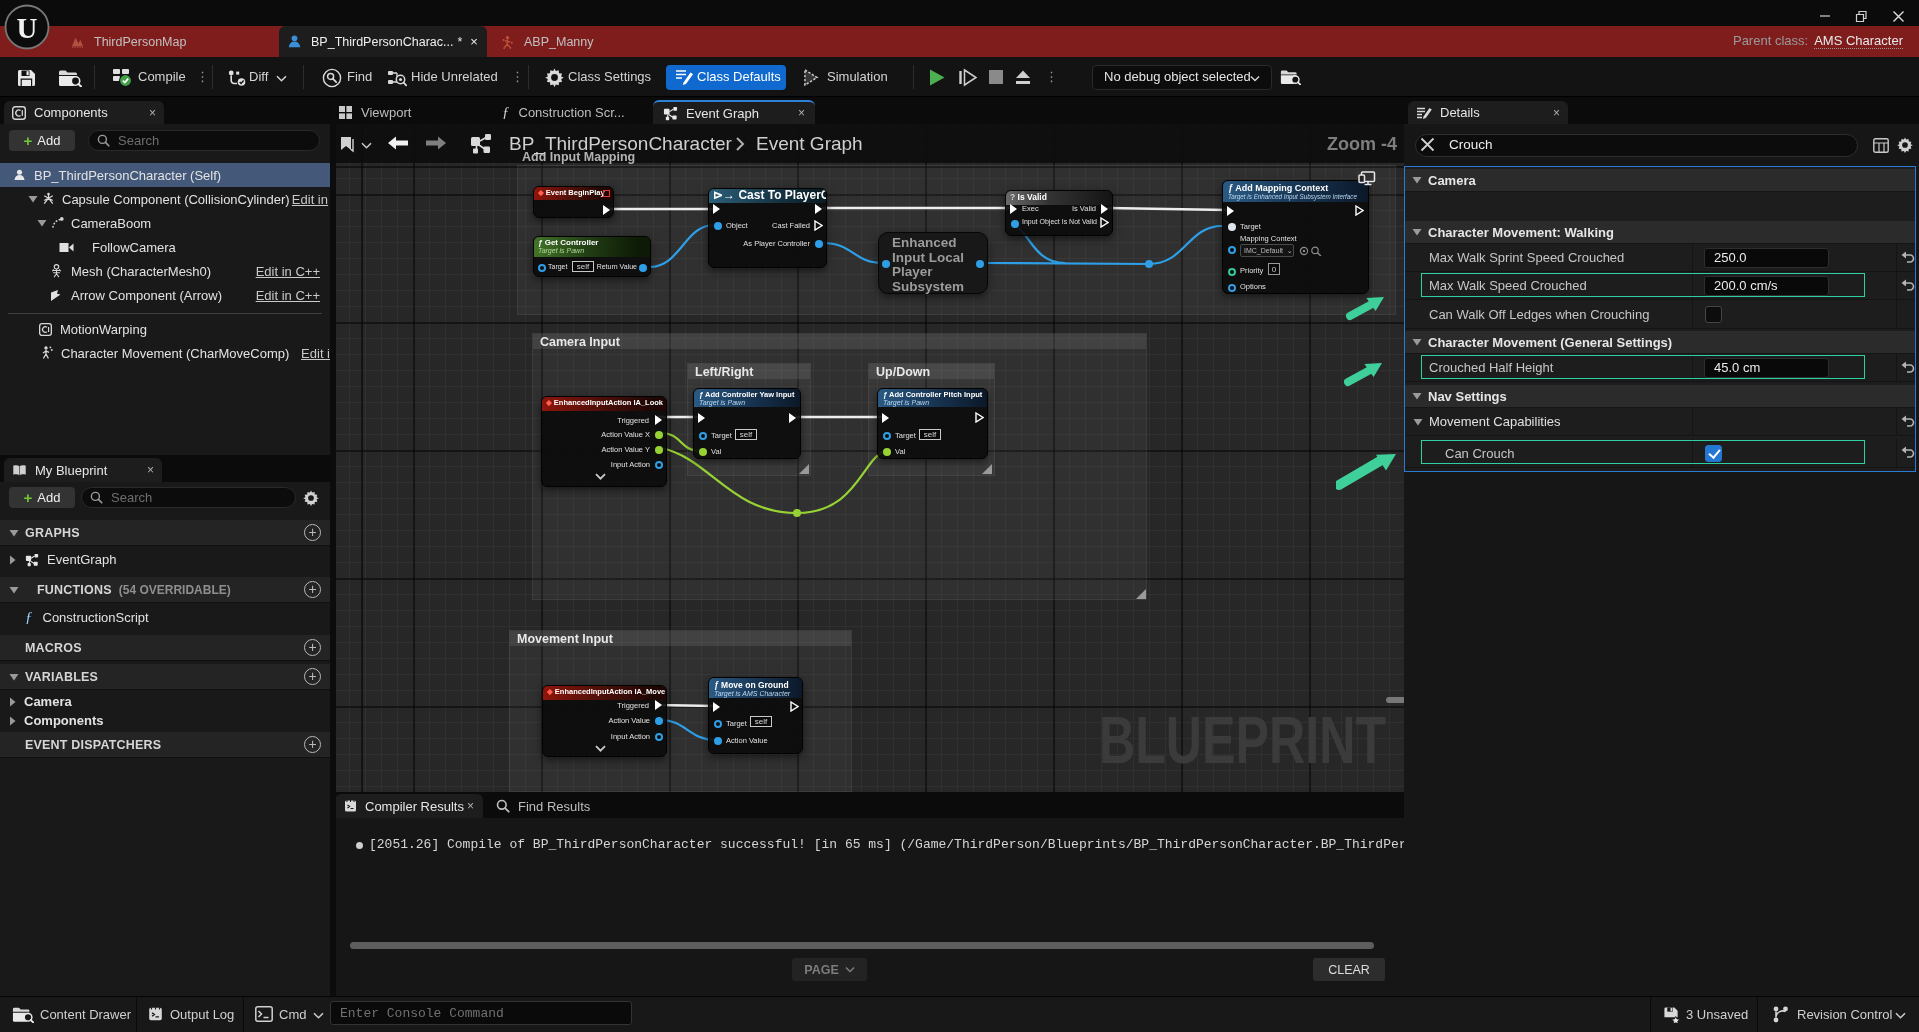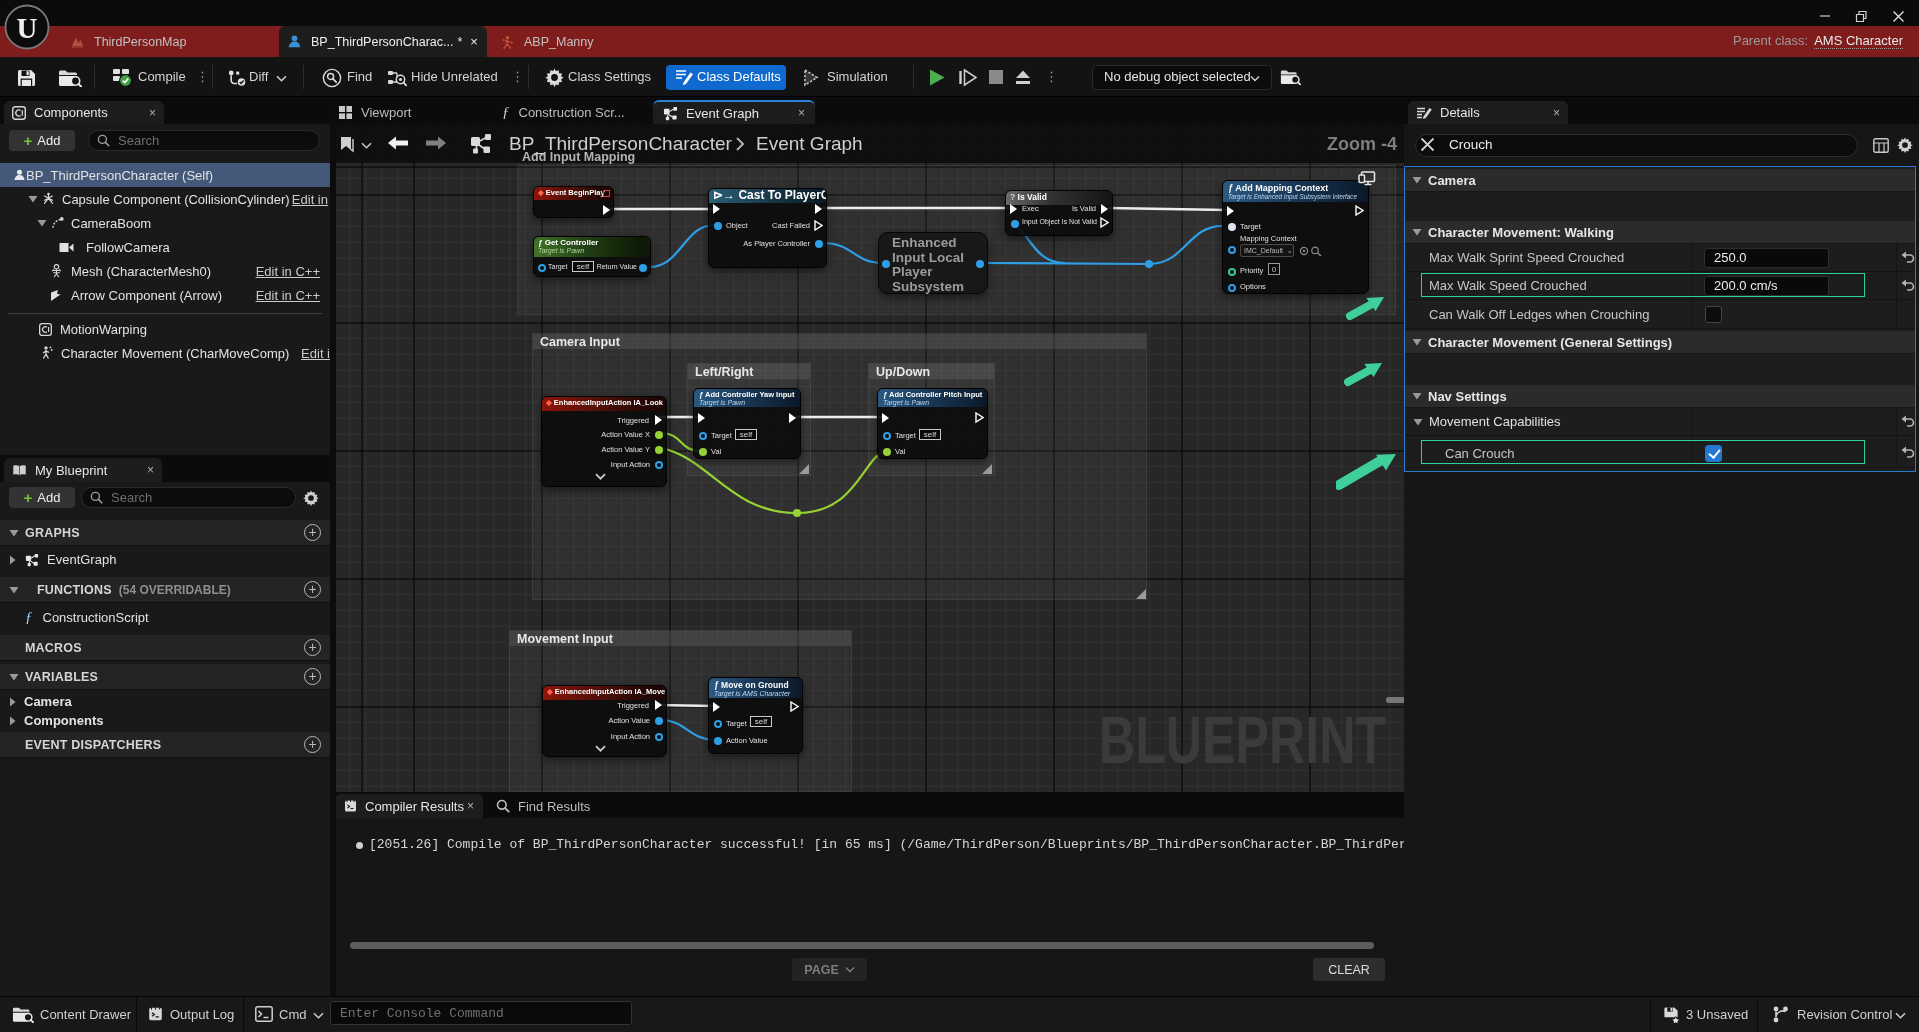--- a/index.html
+++ b/index.html
@@ -248,21 +248,21 @@
       </svg>
     <span style="margin-left:8px">Search</span>
   </div>
 
   <div id="comptree" class="abs" style="left:0;top:64px;width:330px;font-size:13px;color:#e2e2e2">
     <div class="abs row" style="left:0;top:2px;width:330px;height:24px;background:#44597a">
       <svg style="margin-left:13px" width="13" height="14" viewBox="0 0 16 16">
           <circle cx="8" cy="4.6" r="3.1" fill="#e8e8e8"></circle>
           <path d="M1.8 14 q1 -6 6.2 -6 q5.2 0 6.2 6 z" fill="#e8e8e8"></path>
         </svg>
-      <span style="">BP_ThirdPersonCharacter (Self)</span>
+      <span style="margin-left:8px">BP_ThirdPersonCharacter (Self)</span>
     </div>
     <div class="abs row" style="left:0;top:26px;width:330px;height:24px">
       <svg style="margin-left:28px" width="10" height="8" viewBox="0 0 10 8">
           <path d="M0.5 1 h9 L5 7.5 z" fill="#9a9a9a"></path>
         </svg>
       <svg style="margin-left:4px" width="13" height="14" viewBox="0 0 14 14">
           <path d="M7 1 v5 M7 6 l-4.6 6 M7 6 l4.6 6 M2.4 3.4 l9.2 5.2 M11.6 3.4 L2.4 8.6" stroke="#d8d8d8" stroke-width="1.3"></path>
           <circle cx="7" cy="1.6" r="1.4" fill="#d8d8d8"></circle>
         </svg>
       <span style="margin-left:7px">Capsule Component (CollisionCylinder)</span>
@@ -276,21 +276,21 @@
           <path d="M2 12 a10 10 0 0 1 9 -9" fill="none" stroke="#d8d8d8" stroke-width="1.6" stroke-dasharray="2 1.6"></path>
           <circle cx="11.6" cy="2.6" r="2" fill="#d8d8d8"></circle>
         </svg>
       <span style="margin-left:7px">CameraBoom</span>
     </div>
     <div class="abs row" style="left:0;top:74px;width:330px;height:24px">
       <svg style="margin-left:59px" width="15" height="11" viewBox="0 0 15 11">
           <rect x="0.5" y="1" width="9" height="9" fill="#e0e0e0"></rect>
           <path d="M10 5.5 L14.5 1.5 v8 z" fill="#e0e0e0"></path>
         </svg>
-      <span style="margin-left:12px">FollowCamera</span>
+      <span style="margin-left:18px">FollowCamera</span>
     </div>
     <div class="abs row" style="left:0;top:98px;width:330px;height:24px">
       <svg style="margin-left:50px" width="13" height="14" viewBox="0 0 14 15">
           <circle cx="7" cy="3" r="2.4" fill="none" stroke="#d8d8d8" stroke-width="1.2"></circle>
           <path d="M7 5.5 v5 M3 7 h8 M3.4 9.4 h7.2 M7 10.5 l-2.6 3.6 M7 10.5 l2.6 3.6 M4 5.8 l-1.6 2 M10 5.8 l1.6 2" stroke="#d8d8d8" stroke-width="1.1"></path>
         </svg>
       <span style="margin-left:8px">Mesh (CharacterMesh0)</span>
       <span style="position:absolute;right:10px;color:#c9c9c9;text-decoration:underline">Edit in C++</span>
     </div>
     <div class="abs row" style="left:0;top:122px;width:330px;height:24px">
@@ -747,20 +747,29 @@
     <div class="drow" style="top:133px;height:29px">
         <span class="dlbl">Can Walk Off Ledges when Crouching</span>
         <span class="chk"></span>
       </div>
     <div class="dhdr" style="top:164px">
         <svg class="dtri" width="10" height="8" viewBox="0 0 10 8">
           <path d="M0.5 1 h9 L5 7.5 z" fill="#9a9a9a"></path>
         </svg>
         <b>Character Movement (General Settings)</b>
       </div>
+    <div class="drow" style="top:187px;height:28px">
+        <div class="teal"></div>
+        <span class="dlbl">Crouched Half Height</span>
+        <span class="dval">45.0 cm</span>
+        <span class="reset"><svg width="15" height="14" viewBox="0 0 15 14">
+            <path d="M3 4 h7 a3.5 3.5 0 0 1 0 7 h-3" fill="none" stroke="#b4b4b4" stroke-width="1.6"></path>
+            <path d="M6 0.5 L1.5 4 L6 7.5 z" fill="#b4b4b4"></path>
+          </svg></span>
+      </div>
     <div class="dhdr" style="top:218px">
         <svg class="dtri" width="10" height="8" viewBox="0 0 10 8">
           <path d="M0.5 1 h9 L5 7.5 z" fill="#9a9a9a"></path>
         </svg>
         <b>Nav Settings</b>
       </div>
     <div class="drow" style="top:241px;height:28px">
         <svg class="dtri" style="left:8px;top:10px" width="10" height="8" viewBox="0 0 10 8">
           <path d="M0.5 1 h9 L5 7.5 z" fill="#9a9a9a"></path>
         </svg>

